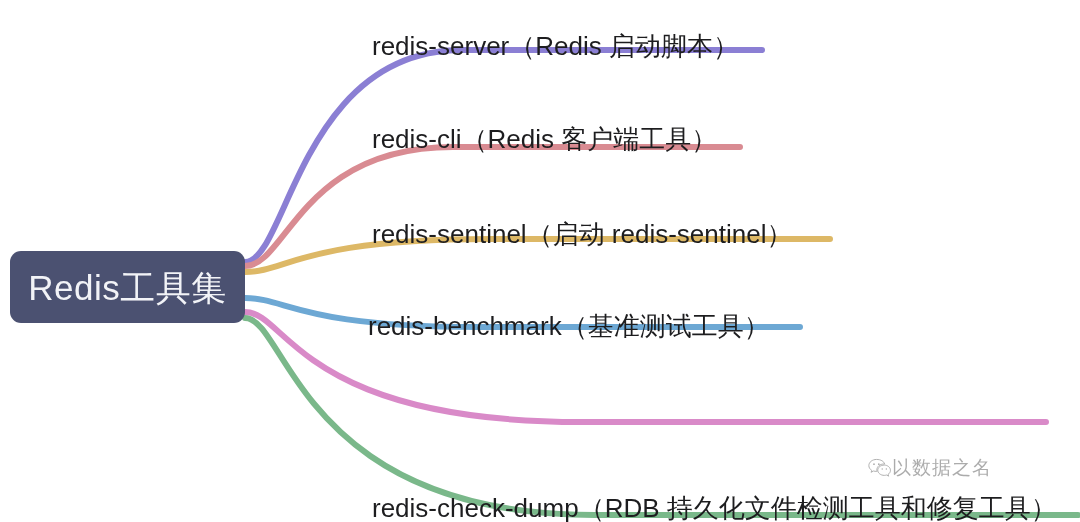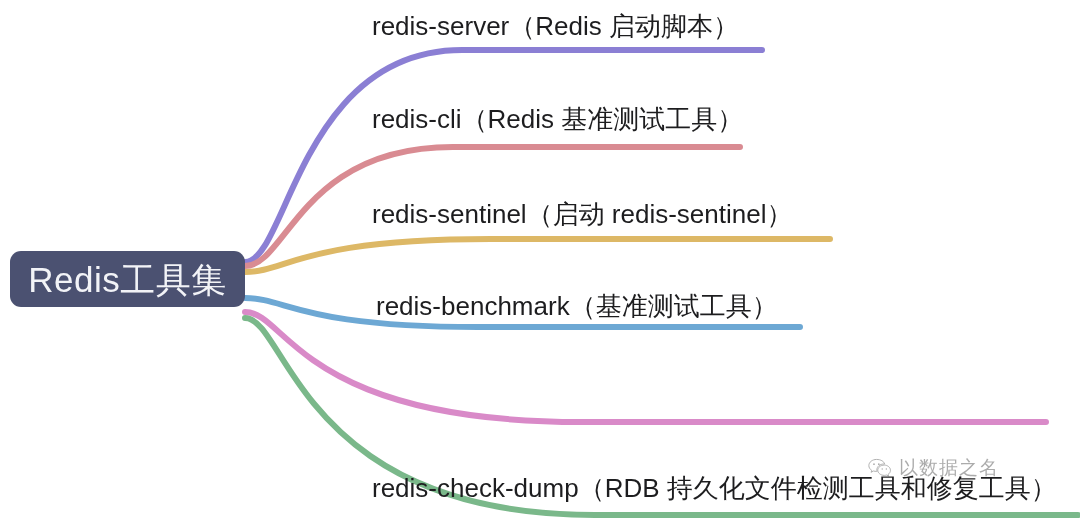--- a/index.html
+++ b/index.html
@@ -22,49 +22,49 @@
     left: 0;
     top: 0;
     width: 1080px;
     height: 522px;
   }
   .root-node {
     position: absolute;
     left: 10px;
     top: 251px;
     width: 235px;
-    height: 56px;
+    height: 72px;
     background: #4b5171;
     border-radius: 11px;
     display: flex;
     align-items: center;
     justify-content: center;
     box-sizing: border-box;
   }
   .root-label {
     color: #f2f3f7;
     font-size: 35px;
     letter-spacing: 0.5px;
     line-height: 1;
     white-space: nowrap;
   }
   .branch-label {
     position: absolute;
     white-space: nowrap;
     color: #1d1d1f;
     font-size: 26px;
     line-height: 1.15;
+    margin-top: 20px;
   }
   .watermark {
     position: absolute;
     left: 868px;
     top: 455px;
     display: flex;
     align-items: center;
-    gap: 7px;
     opacity: 0.42;
     pointer-events: none;
   }
   .watermark-text {
     font-size: 19px;
     color: #3a3a3a;
     white-space: nowrap;
     letter-spacing: 1px;
   }
   .wechat-icon {
@@ -86,25 +86,25 @@
       <path d="M 245 312 C 287 312, 300 422, 581.4200000000001 422 L 1046 422" fill="none" stroke="#d98ac8" stroke-width="6" stroke-linecap="round"></path>
       <path d="M 245 318 C 287 318, 300 515, 594.86 515 L 1078 515" fill="none" stroke="#7ab88a" stroke-width="6" stroke-linecap="round"></path>
     </svg>
 
   <div class="root-node">
     <span class="root-label">Redis工具集</span>
   </div>
 
   <div class="branch-label" style="left:372px; top:12px;">redis-server（Redis 启动脚本）</div>
 
-  <div class="branch-label" style="left:372px; top:105px;">redis-cli（Redis 基准测试工具）</div>
+  <div class="branch-label" style="left:372px; top:105px;">redis-cli（Redis 客户端工具）</div>
 
   <div class="branch-label" style="left:372px; top:200px;text-align:center;">redis-sentinel（启动 redis-sentinel）</div>
 
-  <div class="branch-label" style="left:376px; top:292px;">redis-benchmark（基准测试工具）</div>
+  <div class="branch-label" style="left:368px; top:292px;">redis-benchmark（基准测试工具）</div>
 
 
   <div class="branch-label" style="left:372px; top:474px;">redis-check-dump（RDB 持久化文件检测工具和修复工具）</div>
 
   <div class="watermark">
     <svg class="wechat-icon" viewBox="0 0 28 24">
       <path d="M10 2C5 2 1 5.2 1 9.2c0 2.3 1.3 4.3 3.4 5.6L3.6 17l2.9-1.5c1.1.3 2.3.5 3.5.5h.6c-.2-.6-.3-1.2-.3-1.8 0-3.8 3.7-6.9 8.3-6.9.3 0 .6 0 .9.1C18.7 4.3 14.8 2 10 2z" fill="none" stroke="#3a3a3a" stroke-width="1.1"></path>
       <circle cx="7" cy="7.6" r="1" fill="#3a3a3a"></circle>
       <circle cx="12.6" cy="7.6" r="1" fill="#3a3a3a"></circle>
       <path d="M19 8.6c-4.2 0-7.6 2.7-7.6 6 0 3.3 3.4 6 7.6 6 .9 0 1.8-.1 2.6-.4l2.5 1.3-.7-2c1.7-1.1 2.8-2.8 2.8-4.9 0-3.3-3.4-6-7.2-6z" fill="none" stroke="#3a3a3a" stroke-width="1.1"></path>

